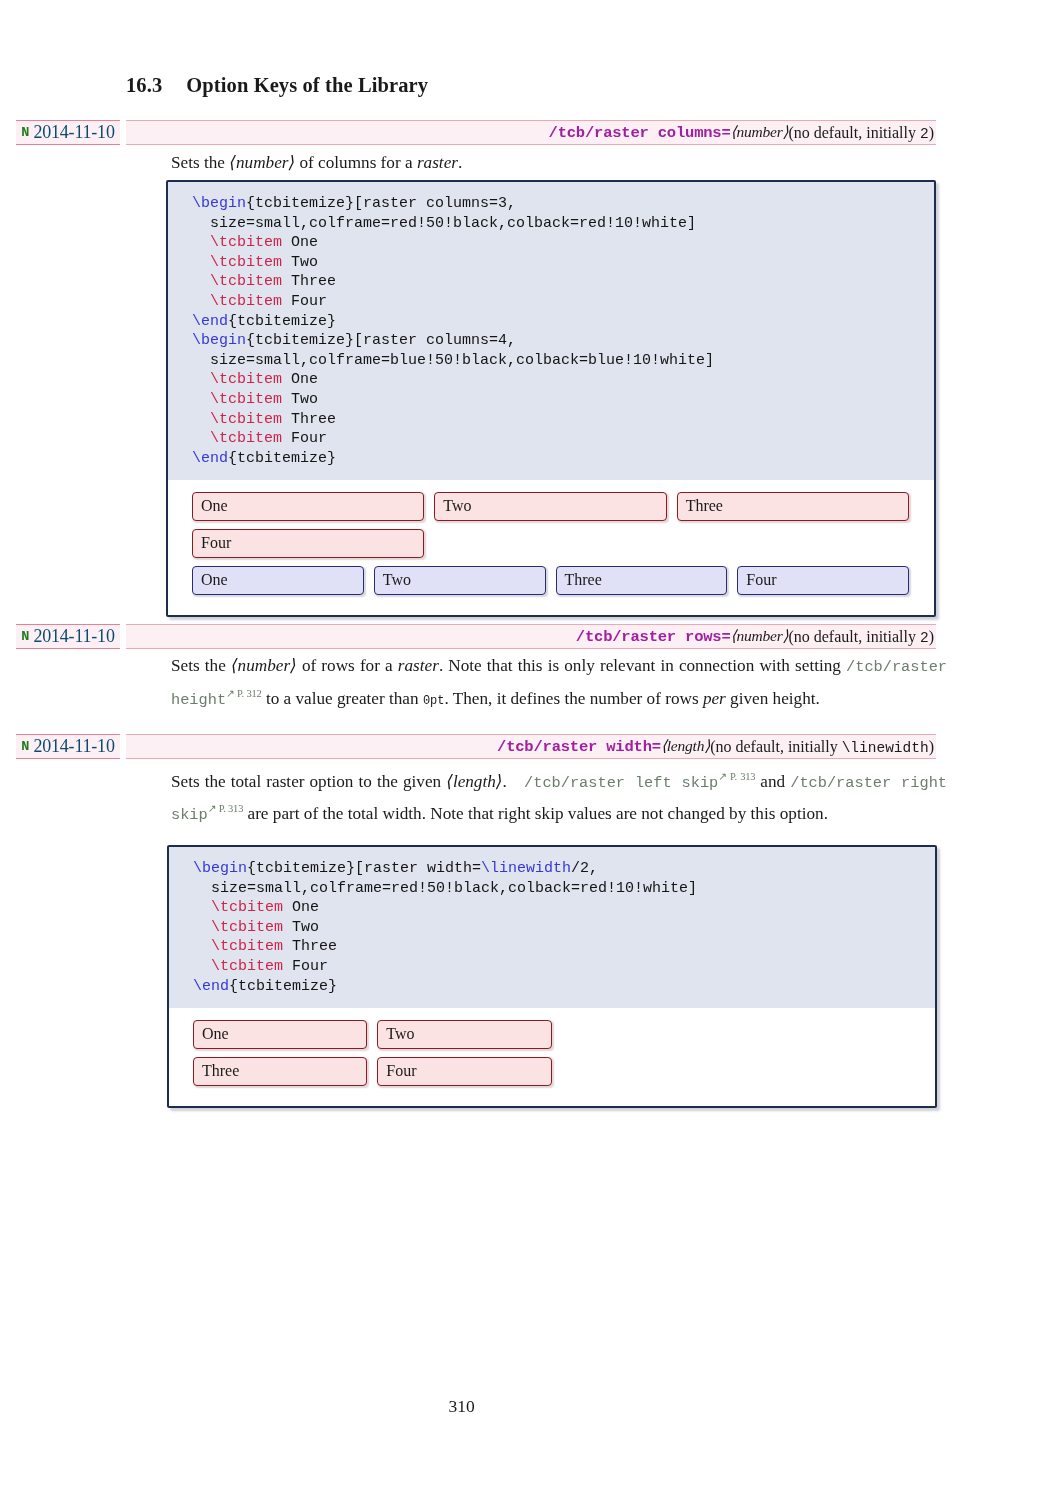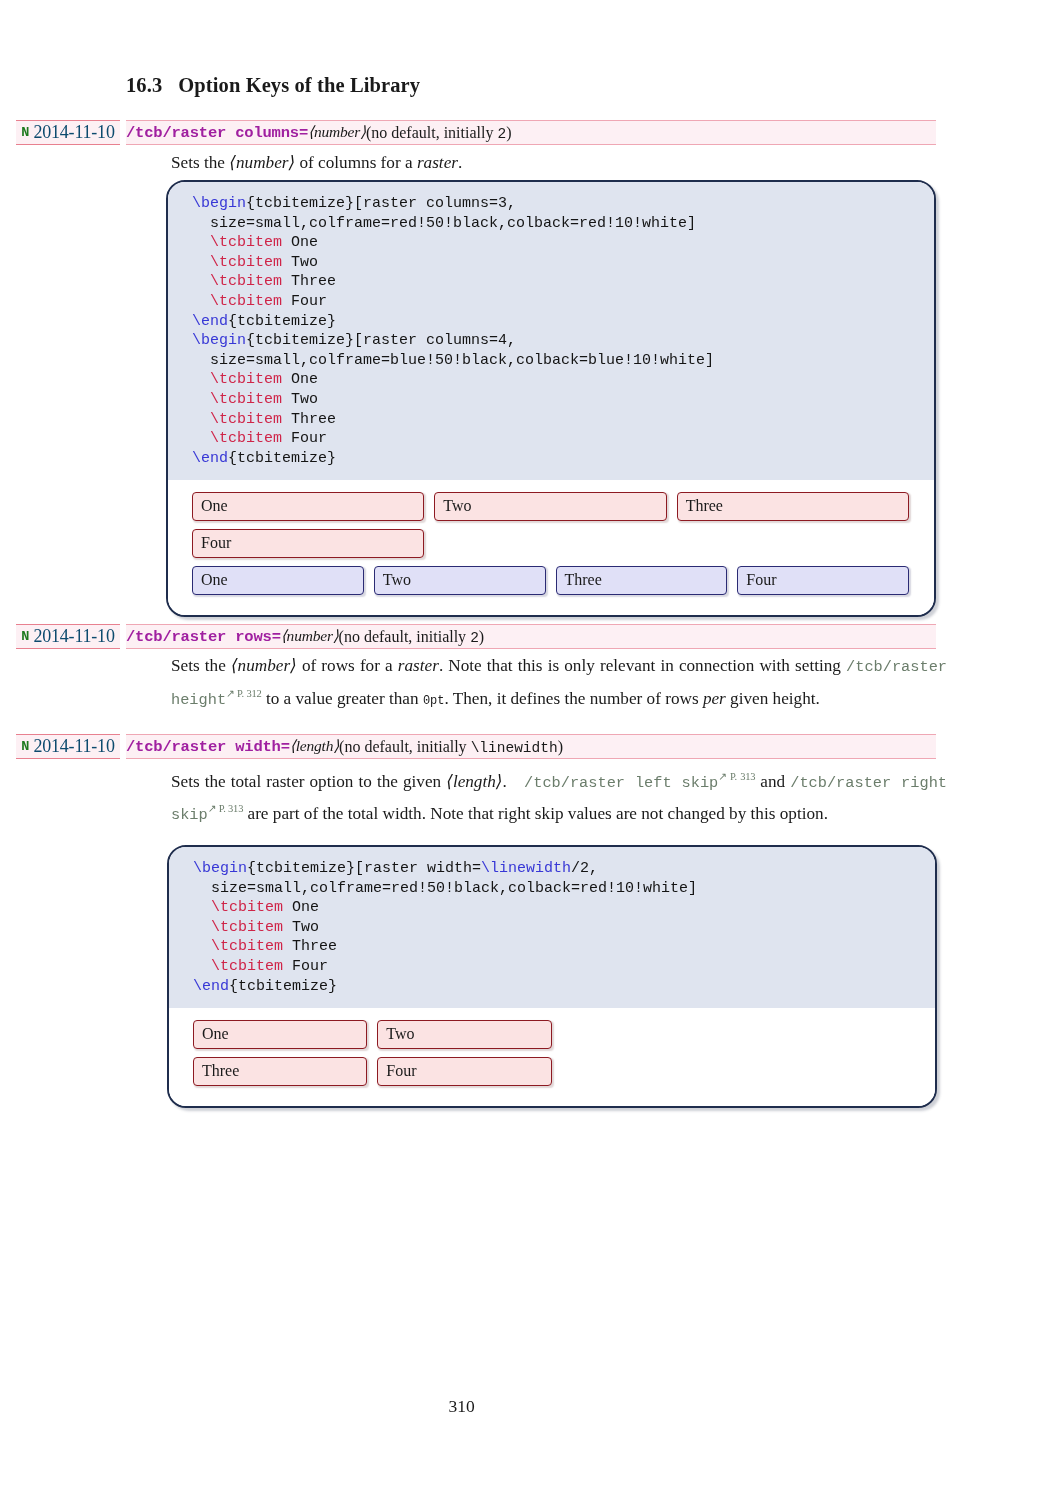--- a/index.html
+++ b/index.html
@@ -19,35 +19,35 @@
   
   .section-heading {
     position: absolute;
     left: 126px;
     top: 74px;
     font-size: 20.5px;
     font-weight: bold;
     letter-spacing: 0.1px;
     white-space: nowrap;
   }
-  .section-heading .num { margin-right: 16px; }
+  .section-heading .num { margin-right: 24px; }
 
   
   .key-entry { position: absolute; left: 0; width: 1060px; }
   .key-bar {
     position: relative;
     margin-left: 126px;
     width: 810px;
     background: #fdf0f4;
     border-top: 1.1px solid #efa7b4;
     border-bottom: 1.1px solid #efa7b4;
     height: 25px;
     display: flex;
     align-items: center;
-    justify-content: flex-start;
+    justify-content: flex-end;
     padding: 0 2px 0 0;
   }
   .key-name {
     font-family: "Liberation Mono", "DejaVu Sans Mono", monospace;
     font-size: 15.5px;
     font-weight: bold;
     color: #a020a0;
     white-space: nowrap;
     letter-spacing: -0.2px;
   }
@@ -125,21 +125,21 @@
     font-family: "Liberation Serif", serif;
     color: #6b7d6b;
     letter-spacing: -0.2px;
   }
   .ang { font-style: italic; }
 
   
   .example-box {
     position: absolute;
     border: 2.2px solid #1f2d4d;
-    border-radius: 19px;
+    border-radius: 2px;
     background: #ffffff;
     box-shadow: 3px 3px 2.5px rgba(30,40,70,0.22);
     overflow: hidden;
   }
   .example-code {
     background: #dfe4ef;
     padding: 12px 0 12px 24px;
     font-family: "Liberation Mono", "DejaVu Sans Mono", monospace;
     font-size: 15px;
     line-height: 19.6px;

